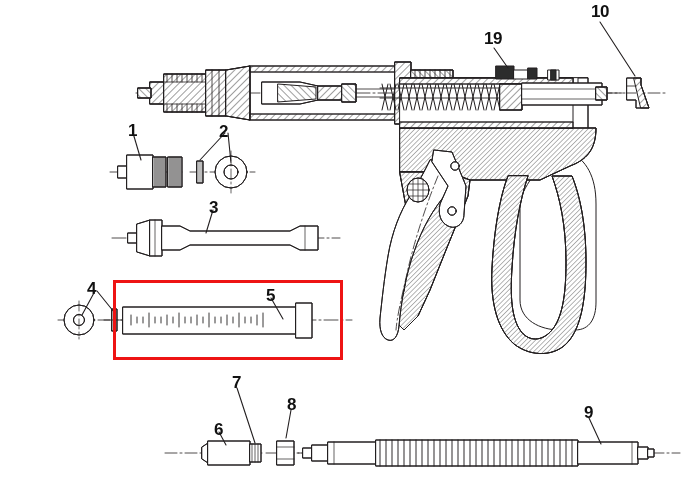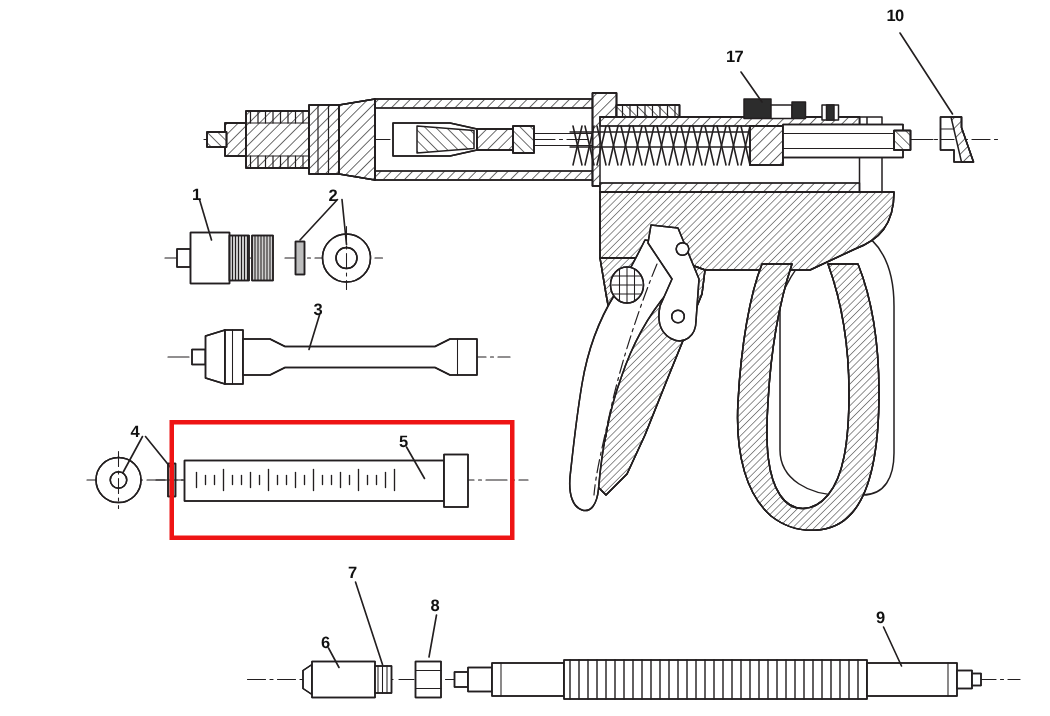--- a/index.html
+++ b/index.html
@@ -22,21 +22,21 @@
     position: absolute;
     left: 0;
     top: 0;
     width: 700px;
     height: 477px;
   }
   .callout-label {
     position: absolute;
     font-family: "Liberation Sans", sans-serif;
     font-weight: bold;
-    font-size: 11px;
+    font-size: 17px;
     line-height: 17px;
     color: #111111;
     letter-spacing: -0.5px;
     white-space: nowrap;
     user-select: none;
   }
   .hl-box {
     position: absolute;
     box-sizing: border-box;
     border: 3px solid #ee1414;
@@ -575,15 +575,15 @@
   <div class="callout-label" style="left: 128px; top: 122px;">1</div>
   <div class="callout-label" style="left: 219px; top: 123px;">2</div>
   <div class="callout-label" style="left: 209px; top: 199px;">3</div>
   <div class="callout-label" style="left: 87px; top: 280px;">4</div>
   <div class="callout-label" style="left: 266px; top: 287px;">5</div>
   <div class="callout-label" style="left: 214px; top: 421px;">6</div>
   <div class="callout-label" style="left: 232px; top: 374px;">7</div>
   <div class="callout-label" style="left: 287px; top: 396px;">8</div>
   <div class="callout-label" style="left: 584px; top: 404px;">9</div>
   <div class="callout-label" style="left: 591px; top: 3px;">10</div>
-  <div class="callout-label" style="left: 484px; top: 30px;">17</div>
+  <div class="callout-label" style="left: 484px; top: 30px;">19</div>
 
 </div>
 
 </body></html>

